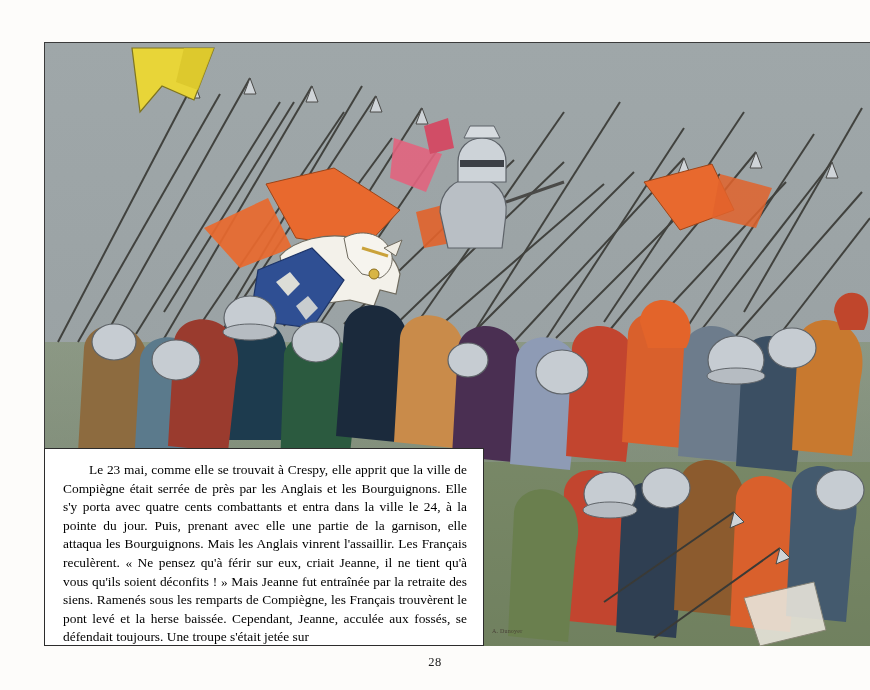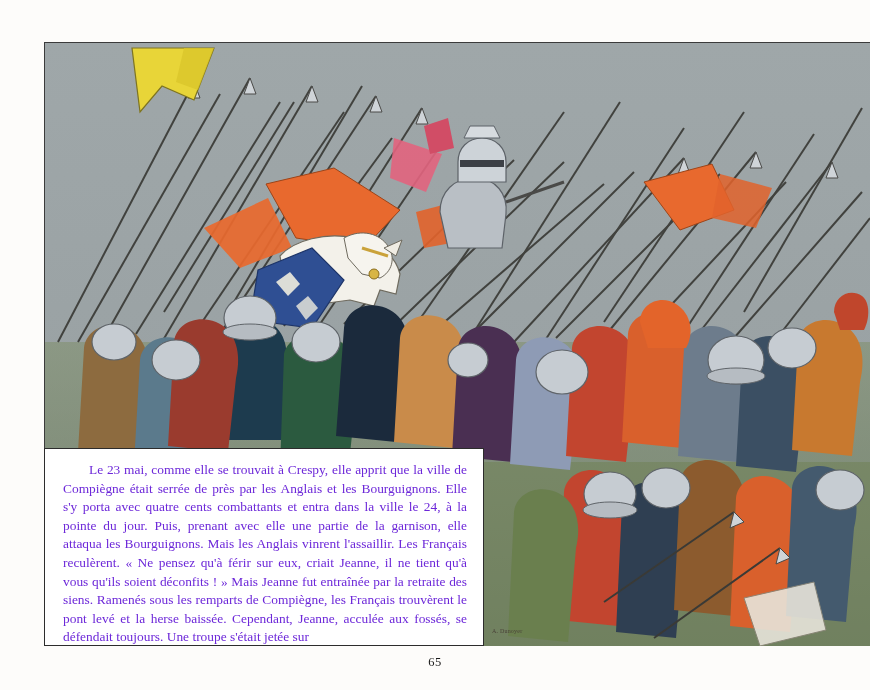--- a/index.html
+++ b/index.html
@@ -54,21 +54,21 @@
     height: 198px;
     background: #ffffff;
     border: 1px solid #2c2c2c;
     box-sizing: border-box;
     padding: 12px 16px 10px 18px;
   }
   .caption-text {
     font-family: "Liberation Serif", serif;
     font-size: 13.4px;
     line-height: 18.6px;
-    color: #6d28d9;
+    color: #000000;
     text-align: justify;
     text-indent: 26px;
     hyphens: none;
     margin: 0;
   }
   
   .folio {
     position: absolute;
     left: 0;
     top: 655px;
@@ -260,15 +260,15 @@
     </svg>
   </div>
   <div class="plate-border"></div>
 
   <div class="artist-signature">A. Dunoyer</div>
 
   <div class="caption-box">
     <p class="caption-text">Le 23 mai, comme elle se trouvait à Crespy, elle apprit que la ville de Compiègne était serrée de près par les Anglais et les Bourguignons. Elle s'y porta avec quatre cents combattants et entra dans la ville le 24, à la pointe du jour. Puis, prenant avec elle une partie de la garnison, elle attaqua les Bourguignons. Mais les Anglais vinrent l'assaillir. Les Français reculèrent. « Ne pensez qu'à férir sur eux, criait Jeanne, il ne tient qu'à vous qu'ils soient déconfits ! » Mais Jeanne fut entraînée par la retraite des siens. Ramenés sous les remparts de Compiègne, les Français trouvèrent le pont levé et la herse baissée. Cependant, Jeanne, acculée aux fossés, se défendait toujours. Une troupe s'était jetée sur</p>
   </div>
 
-  <div class="folio">65</div>
+  <div class="folio">28</div>
 
 </div>
 
 </body></html>

